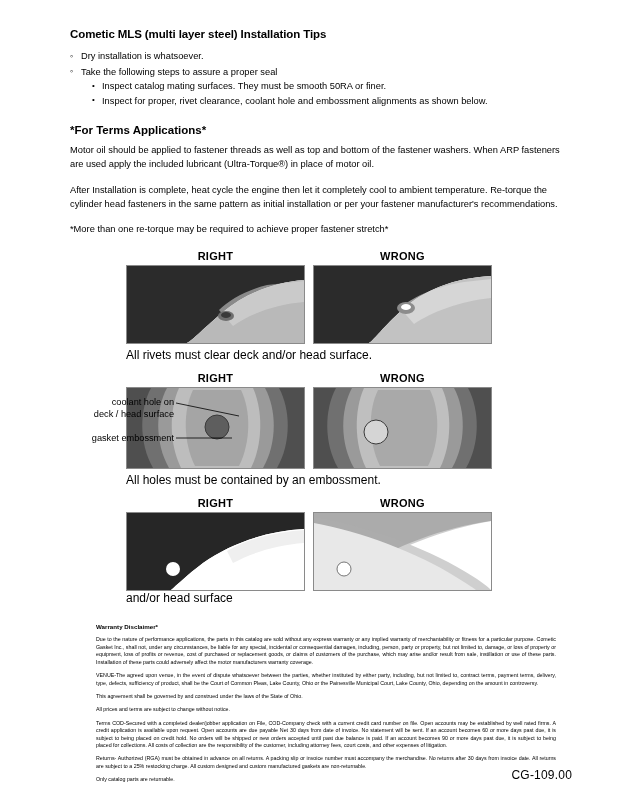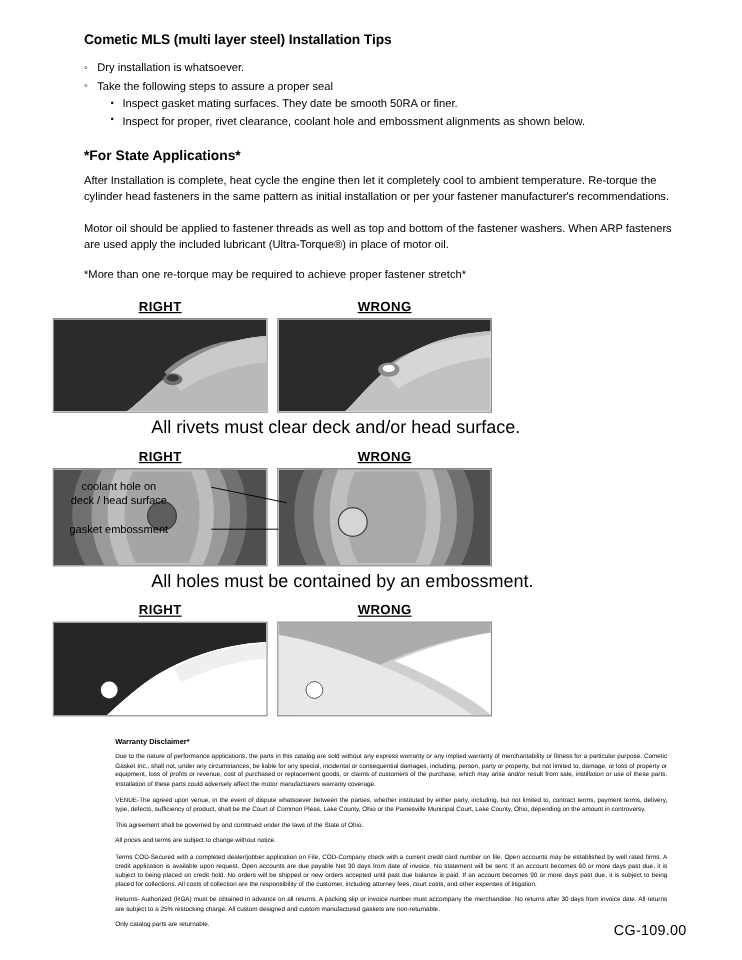--- a/index.html
+++ b/index.html
@@ -81,22 +81,22 @@
   }
   p.para.tight { margin-bottom: 0; }
 
   
   .figures {
     margin: 14px 0 0 0;
     position: relative;
   }
   .fig-row {
     display: flex;
+    justify-content: center;
     gap: 8px;
-    text-decoration: underline;
   }
   .fig-col {
     width: 179px;
   }
   .fig-label {
     text-align: center;
     font-size: 11px;
     font-weight: bold;
     letter-spacing: 0.3px;
     margin-bottom: 3px;
@@ -105,21 +105,21 @@
     width: 179px;
     height: 79px;
     border: 1px solid #8a8a8a;
     box-sizing: border-box;
     overflow: hidden;
     background: #ffffff;
     position: relative;
   }
   .fig-box.tall { height: 82px; }
   .caption {
-    font-size: 15px;
+    font-size: 12px;
     margin: 4px 0 0 0;
     text-align: left;
     padding-left: 0;
   }
   .cap-wrap {
     display: flex;
     justify-content: center;
   }
   .cap-inner {
     width: 366px;
@@ -130,21 +130,21 @@
     position: absolute;
     left: 0;
     top: 0;
     width: 100%;
     height: 100%;
     pointer-events: none;
   }
   .callout-text {
     position: absolute;
     font-size: 9.2px;
-    text-align: center;
+    text-align: right;
     line-height: 12px;
   }
 
   
   .warranty {
     margin-top: 18px;
     padding: 0 18px 0 52px;
   }
   .warranty h3 {
     font-size: 6.2px;
@@ -170,29 +170,29 @@
 
 <div class="page">
 
   <h1 class="title">Cometic MLS (multi layer steel) Installation Tips</h1>
 
   <ul class="bullets">
     <li><span>Dry installation is whatsoever.</span></li>
     <li>
       <span>Take the following steps to assure a proper seal</span>
       <ul class="sub">
-        <li><span>Inspect gasket mating surfaces.  They date be smooth 50RA or finer.</span></li>
+        <li><span>Inspect catalog mating surfaces.  They must be smooth 50RA or finer.</span></li>
         <li><span>Inspect for proper, rivet clearance, coolant hole and embossment alignments as shown below.</span></li>
       </ul>
     </li>
   </ul>
 
-  <h2 class="subtitle">*For State Applications*</h2>
+  <h2 class="subtitle">*For Terms Applications*</h2>
+  <p class="para">Motor oil should be applied to fastener threads as well as top and bottom of the fastener washers.  When ARP fasteners are used apply the included lubricant (Ultra-Torque®) in place of motor oil.</p>
   <p class="para">After Installation is complete, heat cycle the engine then let it completely cool to ambient temperature.  Re-torque the cylinder head fasteners in the same pattern as initial installation or per your fastener manufacturer's recommendations.</p>
-  <p class="para">Motor oil should be applied to fastener threads as well as top and bottom of the fastener washers.  When ARP fasteners are used apply the included lubricant (Ultra-Torque®) in place of motor oil.</p>
   <p class="para tight">*More than one re-torque may be required to achieve proper fastener stretch*</p>
 
   <div class="figures">
 
     <div class="fig-row">
       <div class="fig-col">
         <div class="fig-label">RIGHT</div>
         <div class="fig-box">
           <svg width="177" height="77" viewBox="0 0 177 77">
             <rect x="0" y="0" width="177" height="77" fill="#ffffff"></rect>
@@ -299,20 +299,21 @@
             <path d="M0,4 C50,12 110,34 150,58 C164,66 172,72 177,77 L0,77 Z" fill="#cfcfcf"></path>
             <path d="M0,0 L177,0 L177,8 C130,14 78,34 44,57 C30,66 20,73 14,77 L0,77 Z" fill="#6b6b6b" opacity="0.35"></path>
             <path d="M0,10 C46,18 104,40 142,64 C152,70 158,74 162,77 L0,77 Z" fill="#e8e8e8"></path>
             <circle cx="30" cy="56" r="7" fill="#ffffff" stroke="#555" stroke-width="0.8"></circle>
           </svg>
         </div>
       </div>
     </div>
     <div class="cap-wrap">
       <div class="cap-inner">
+        <p class="caption" style="margin-top:0;">and/or head surface</p>
       </div>
     </div>
 
   </div>
 
   <div class="warranty">
     <h3>Warranty Disclaimer*</h3>
     <p>Due to the nature of performance applications, the parts in this catalog are sold without any express warranty or any implied warranty of merchantability or fitness for a particular purpose.  Cometic Gasket Inc., shall not, under any circumstances, be liable for any special, incidental or consequential damages, including, person, party or property, but not limited to, damage, or loss of property or equipment, loss of profits or revenue, cost of purchased or replacement goods, or claims of customers of the purchase, which may arise and/or result from sale, instillation or use of these parts.  Installation of these parts could adversely affect the motor manufacturers warranty coverage.</p>
     <p>VENUE-The agreed upon venue, in the event of dispute whatsoever between the parties, whether instituted by either party, including, but not limited to, contract terms, payment terms, delivery, type, defects, sufficiency of product, shall be the Court of Common Pleas, Lake County, Ohio or the Painesville Municipal Court, Lake County, Ohio, depending on the amount in controversy.</p>
     <p>This agreement shall be governed by and construed under the laws of the State of Ohio.</p>

